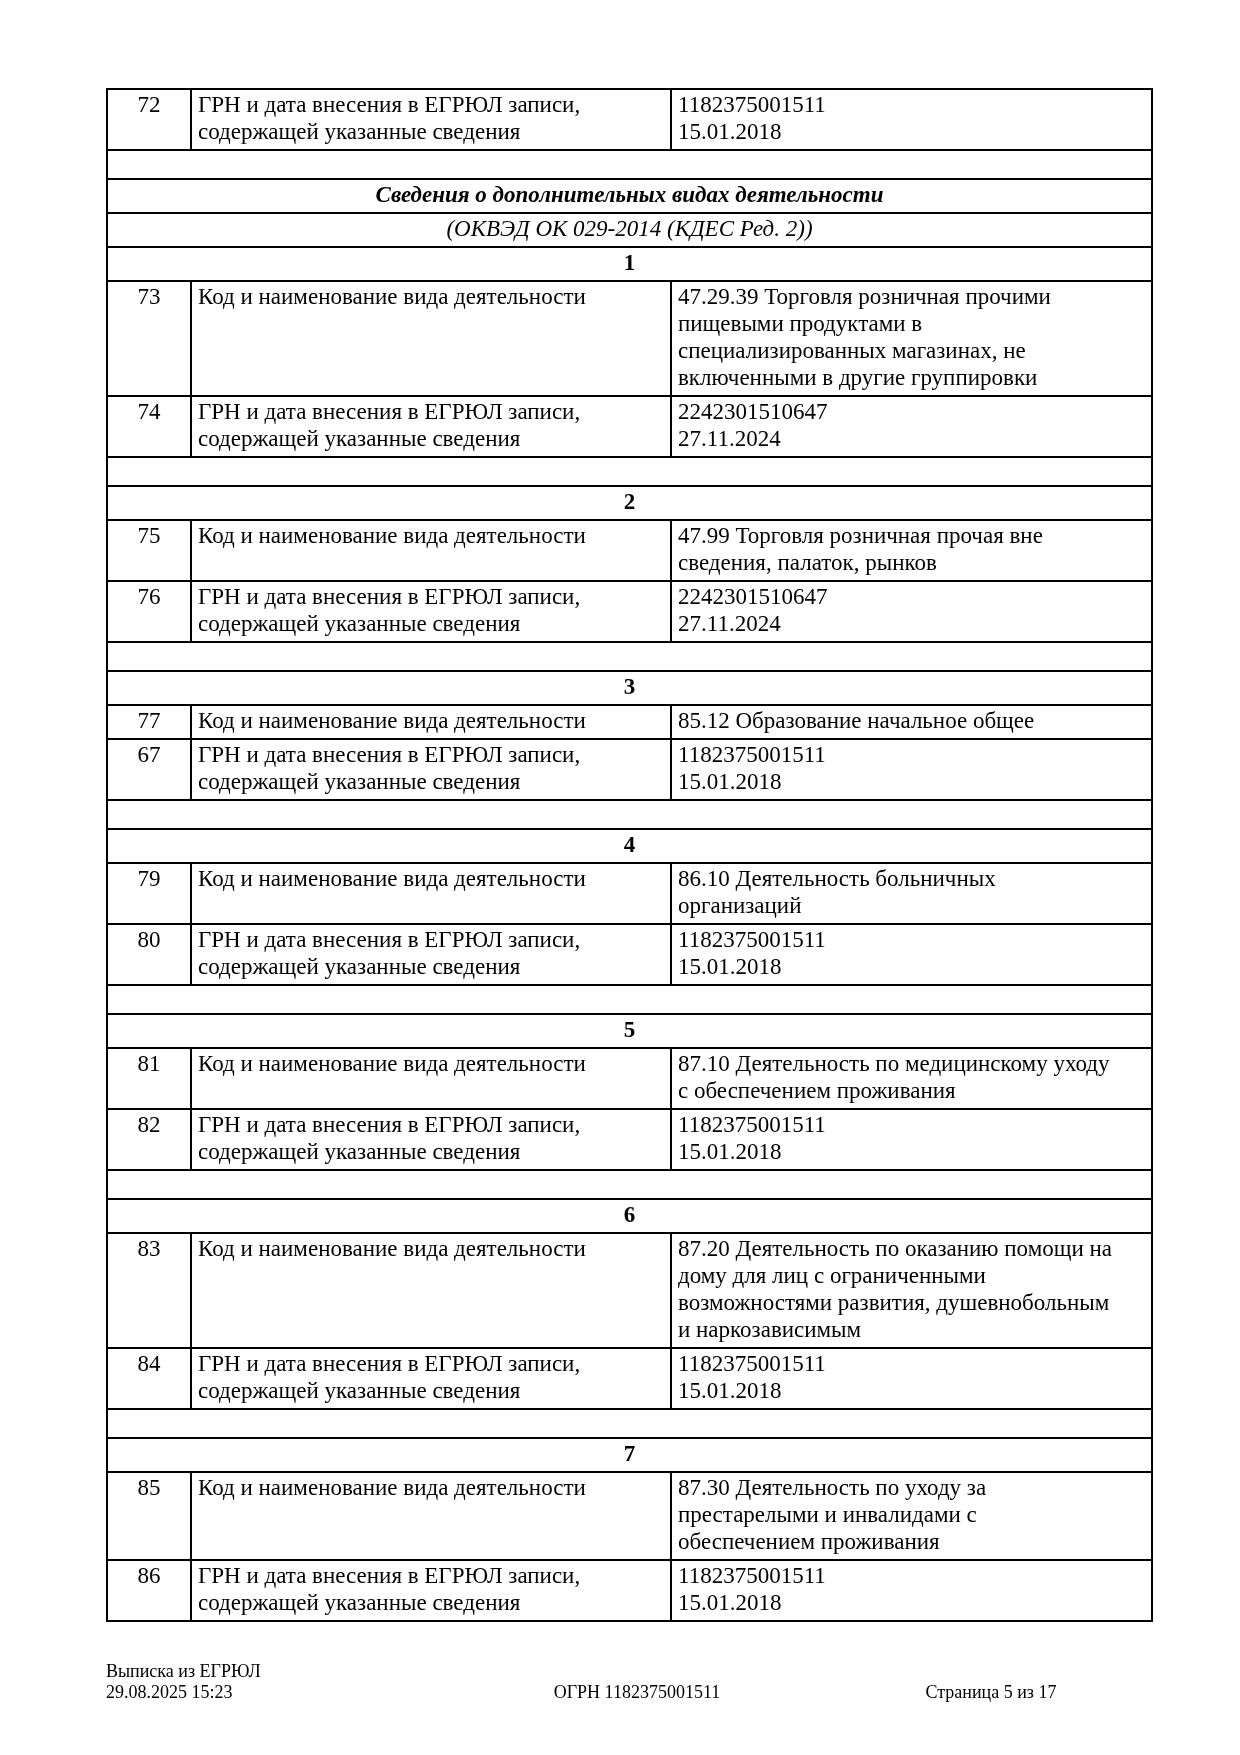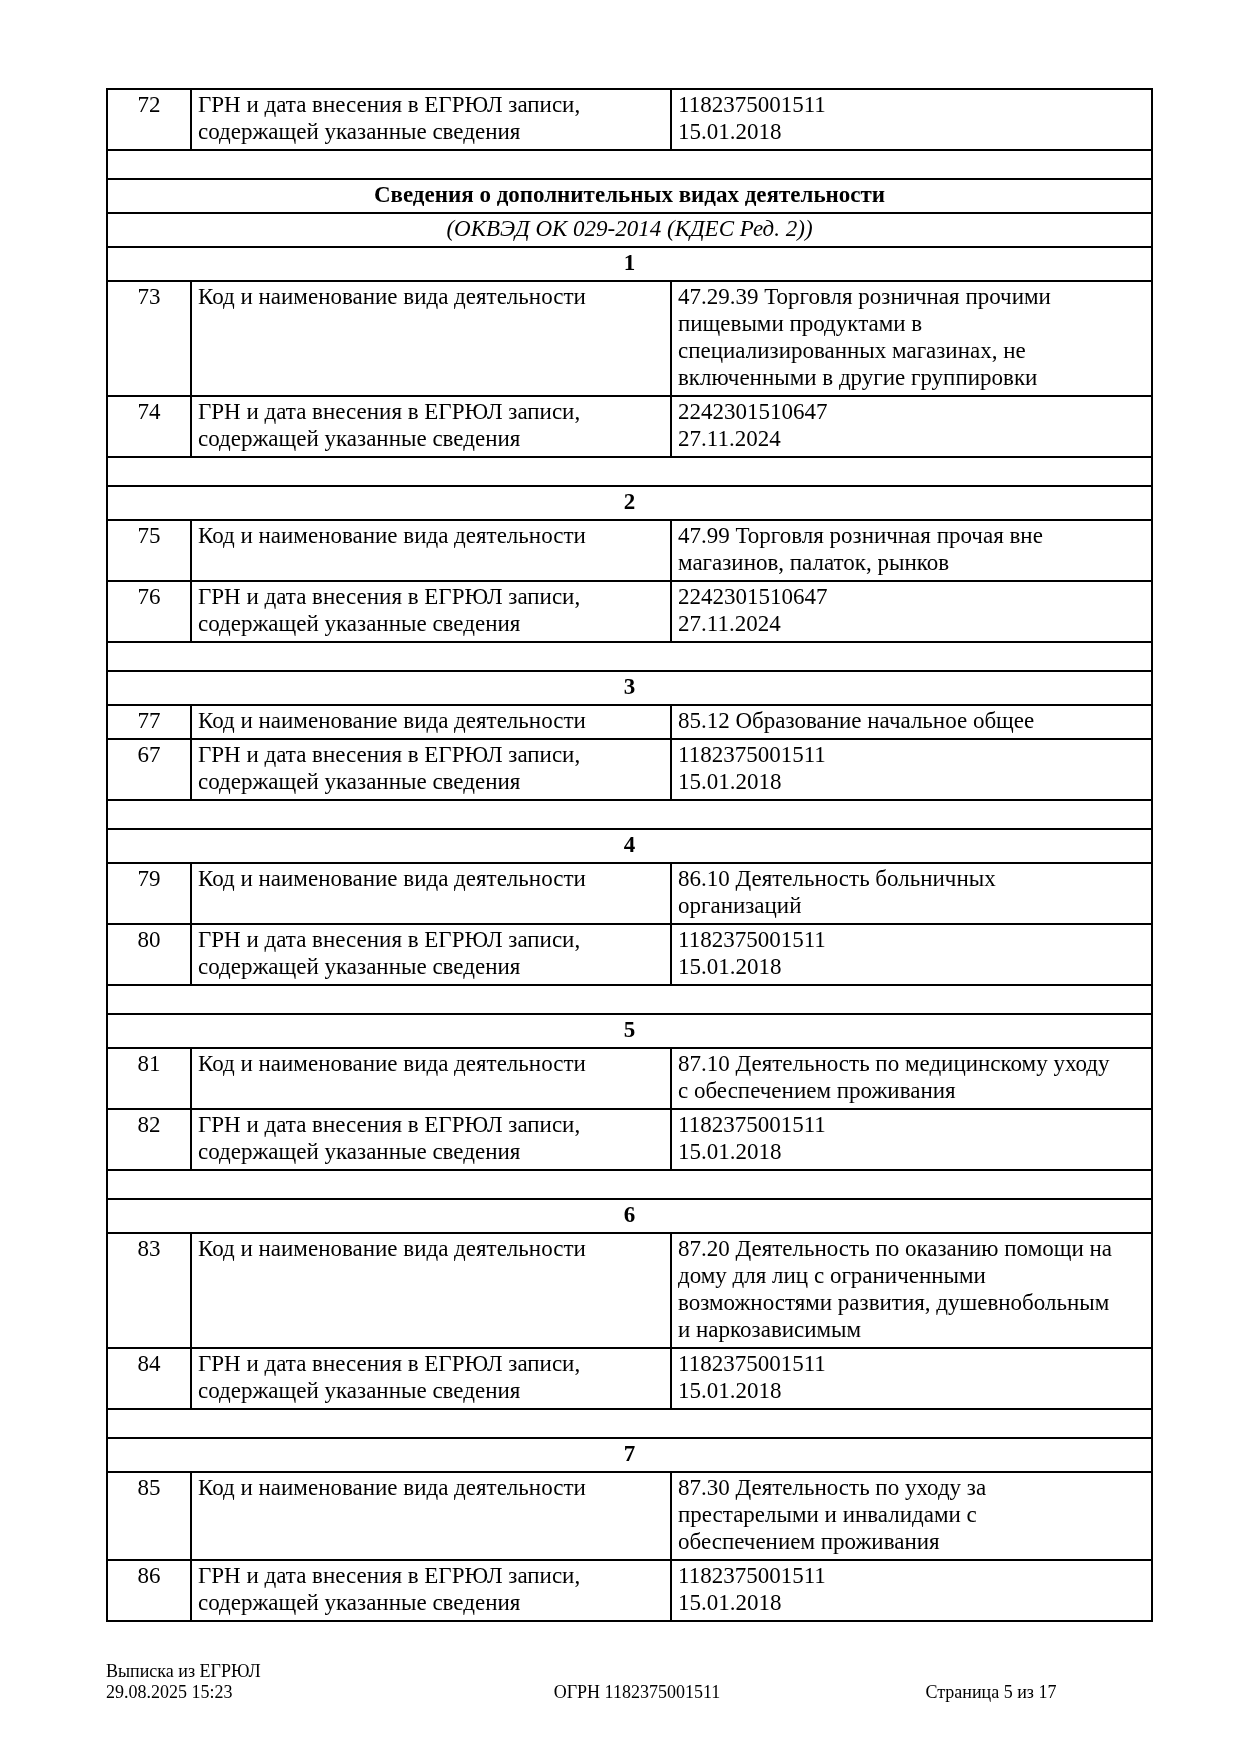--- a/index.html
+++ b/index.html
@@ -21,21 +21,21 @@
   .doc-table td {
     border: 2px solid #000;
     vertical-align: top;
     padding: 1px 6px 4px 6px;
     font-size: 23px;
     line-height: 27px;
     overflow: hidden;
   }
   .c-num { text-align: center; padding-left: 2px; padding-right: 2px; }
   .row-center td { text-align: center; }
-  .t-title td { font-weight: bold; }
+  .t-title td { font-weight: bold; font-style: italic; }
   .t-subtitle td { font-style: italic; }
   .t-secnum td { font-weight: bold; }
   .spacer-row td { height: 27px; padding: 0 6px; }
   .value-line { white-space: nowrap; }
   .page-footer {
     position: absolute;
     left: 106px; top: 1661px;
     width: 1062px;
     display: flex;
     align-items: flex-end;
@@ -98,21 +98,21 @@
     <td colspan="3"></td>
   </tr>
       <tr class="t-secnum row-center">
     <td colspan="3">2</td>
   </tr>
       <tr>
     <td class="c-num">75</td>
     <td class="c-label">Код и наименование вида деятельности</td>
     <td class="c-value">
           <div class="value-line">47.99 Торговля розничная прочая вне</div>
-          <div class="value-line">магазинов, палаток, рынков</div>
+          <div class="value-line">сведения, палаток, рынков</div>
         </td>
   </tr>
       <tr>
     <td class="c-num">76</td>
     <td class="c-label">ГРН и дата внесения в ЕГРЮЛ записи, содержащей указанные сведения</td>
     <td class="c-value">
           <div class="value-line">2242301510647</div>
           <div class="value-line">27.11.2024</div>
         </td>
   </tr>

